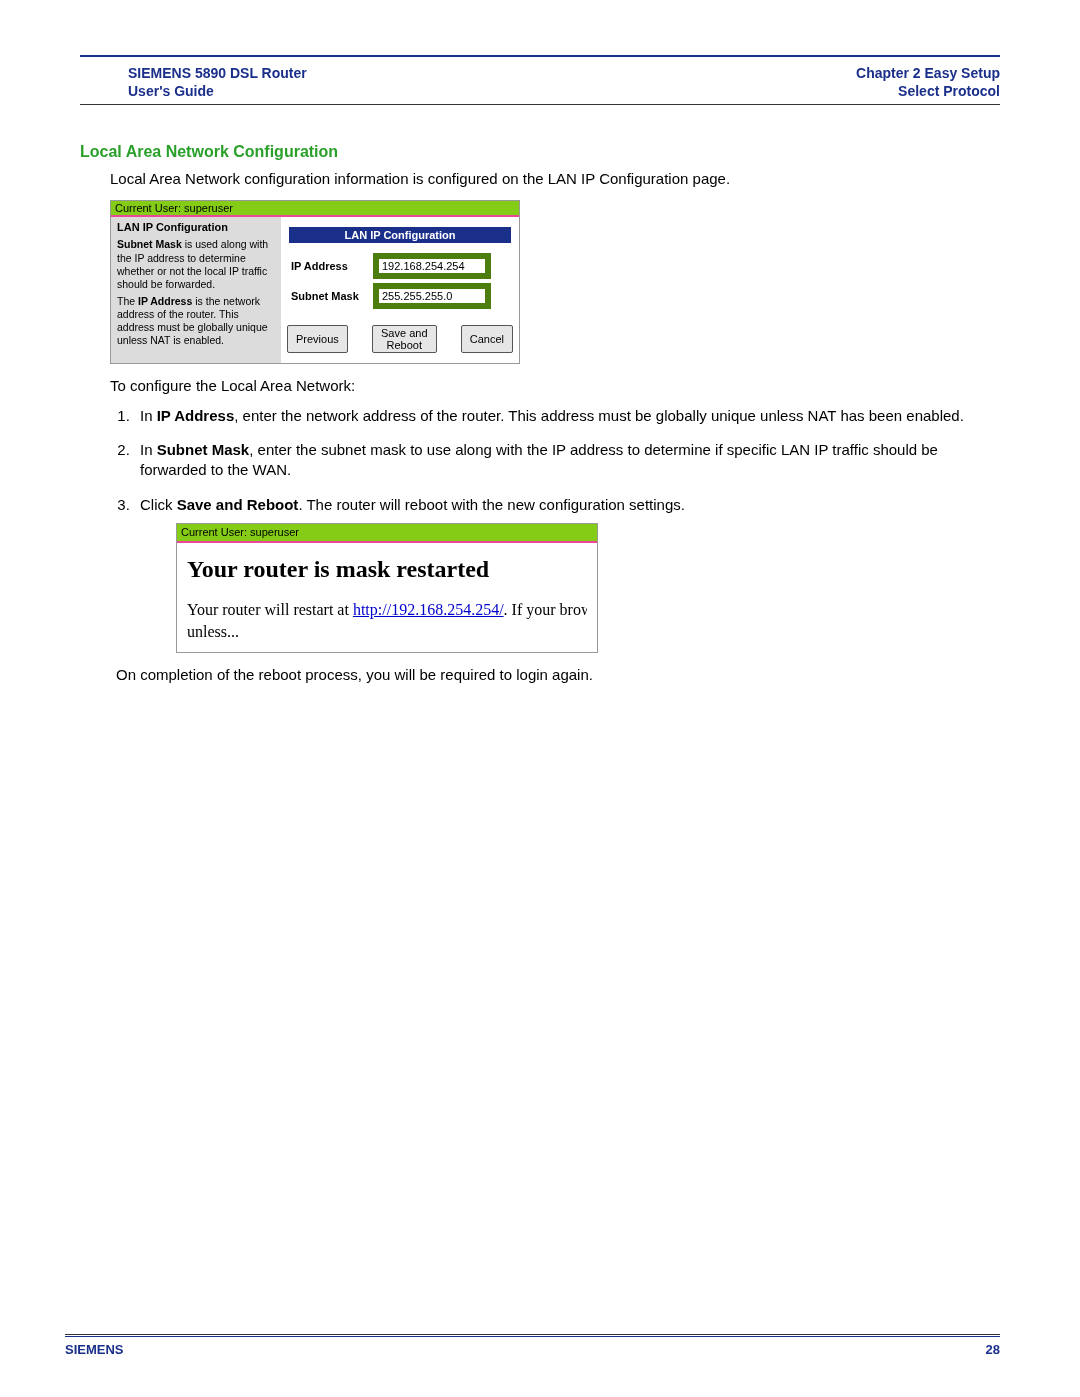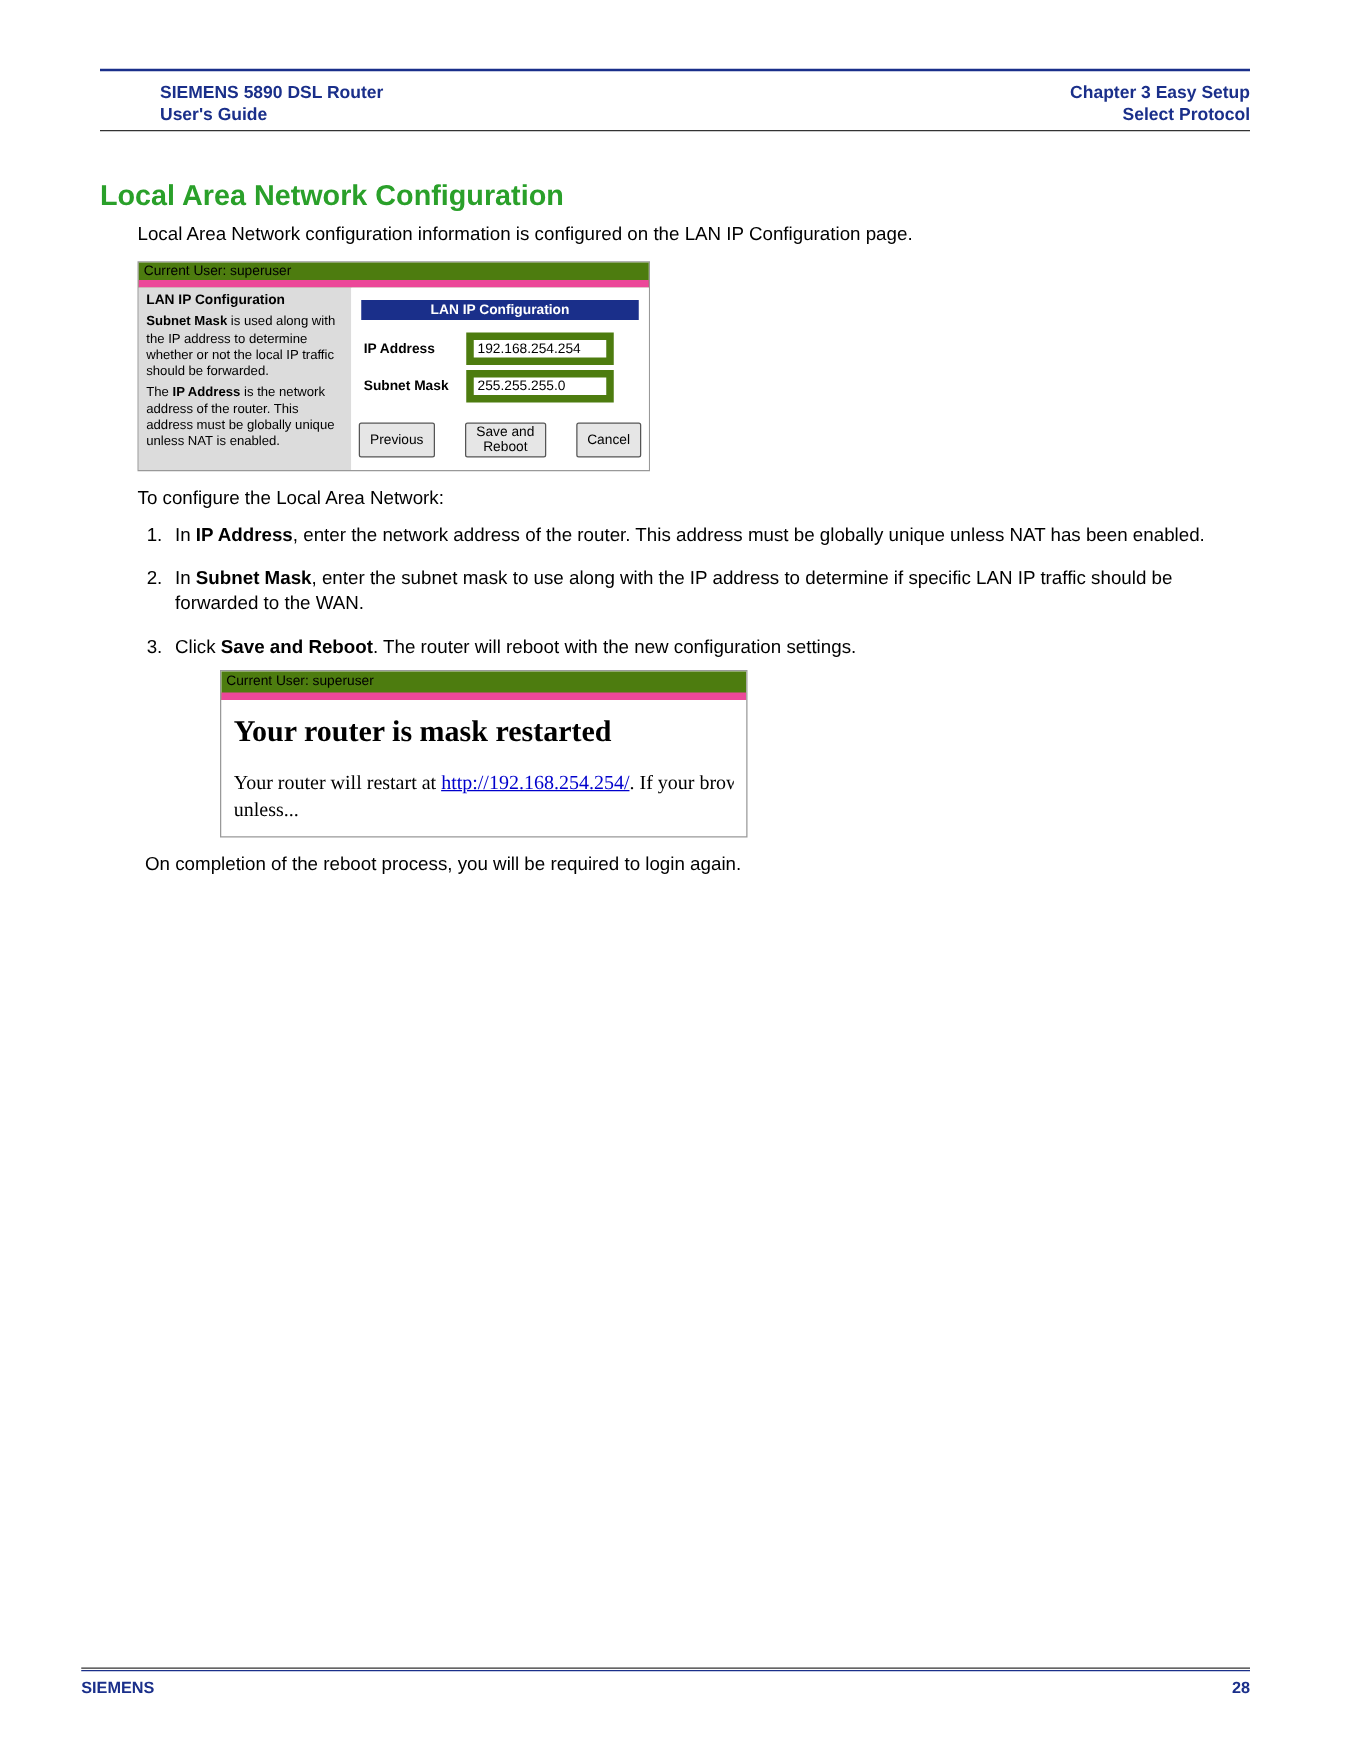--- a/index.html
+++ b/index.html
@@ -28,38 +28,38 @@
     padding: 3px 0 4px 0;
     margin-left: 48px;
   }
   .header-left, .header-right { line-height: 1.3; }
   .header-right { text-align: right; }
 
   h2.section {
     color: #2aa02a;
     font-family: Arial, sans-serif;
     font-weight: bold;
-    font-size: 23px;
+    font-size: 16px;
     margin: 38px 0 8px 0;
   }
   .body-text { margin: 6px 0 10px 30px; line-height: 1.35; }
 
   .fig1 {
     margin: 6px 0 12px 30px;
     width: 408px;
     border: 1px solid #999;
     background: #fff;
     font-size: 11px;
   }
   .userbar {
-    background: #4d7c0f;
+    background: #84cc16;
     color: #000;
     font-size: 11px;
     padding: 1px 4px;
-    border-bottom: 6px solid #ec4899;
+    border-bottom: 2px solid #ec4899;
   }
   .fig1-body { display: flex; }
   .sidebar {
     width: 170px;
     background: #dcdcdc;
     padding: 4px 6px 10px 6px;
     box-sizing: border-box;
     font-size: 10.5px;
     line-height: 1.25;
   }
@@ -146,21 +146,21 @@
 
 <div class="page">
 
   <div class="rule-top"></div>
   <div class="header-row">
     <div class="header-left">
       <div>SIEMENS 5890 DSL Router</div>
       <div>User's Guide</div>
     </div>
     <div class="header-right">
-      <div>Chapter 3  Easy Setup</div>
+      <div>Chapter 2  Easy Setup</div>
       <div>Select Protocol</div>
     </div>
   </div>
   <div class="rule-thin"></div>
 
   <h2 class="section">Local Area Network Configuration</h2>
 
   <div class="body-text">Local Area Network configuration information is configured on the LAN IP Configuration page.</div>
 
   <div class="fig1">

